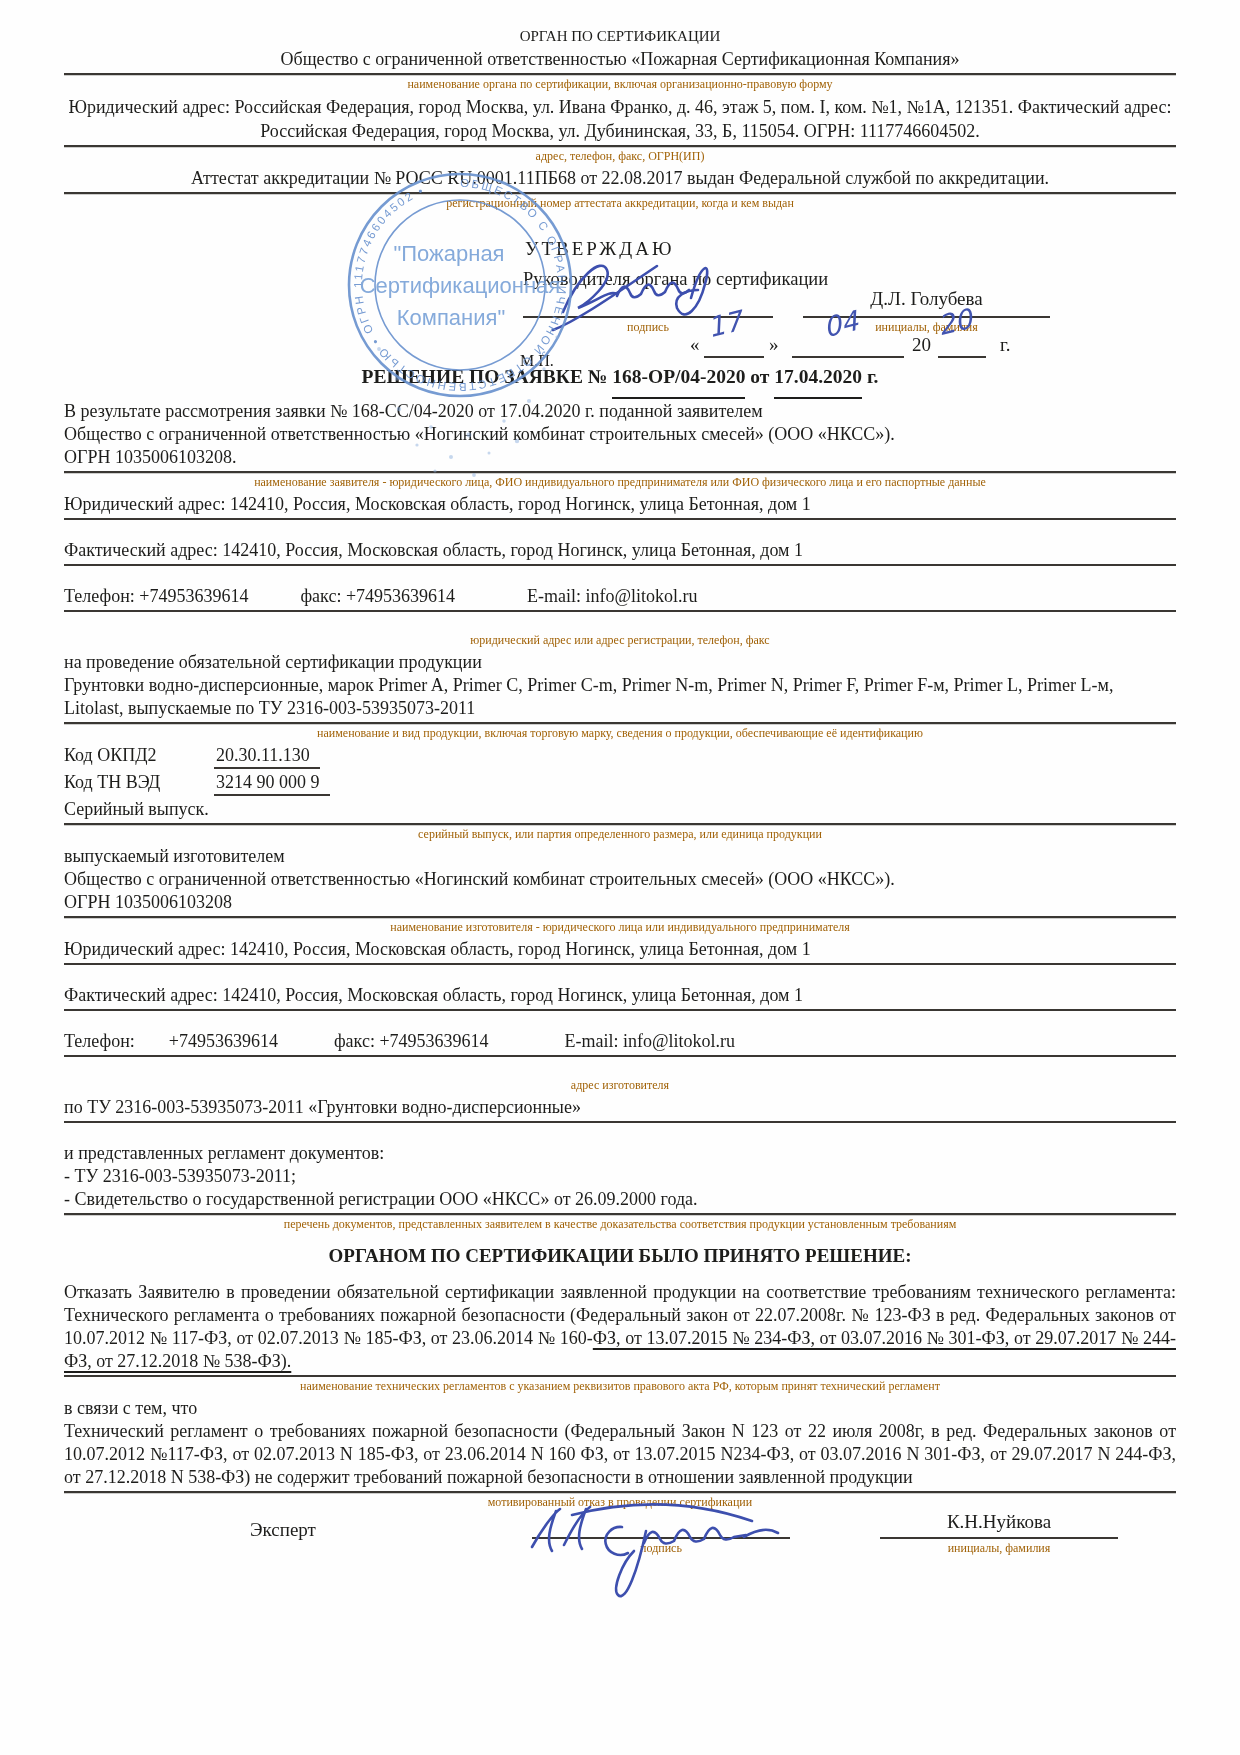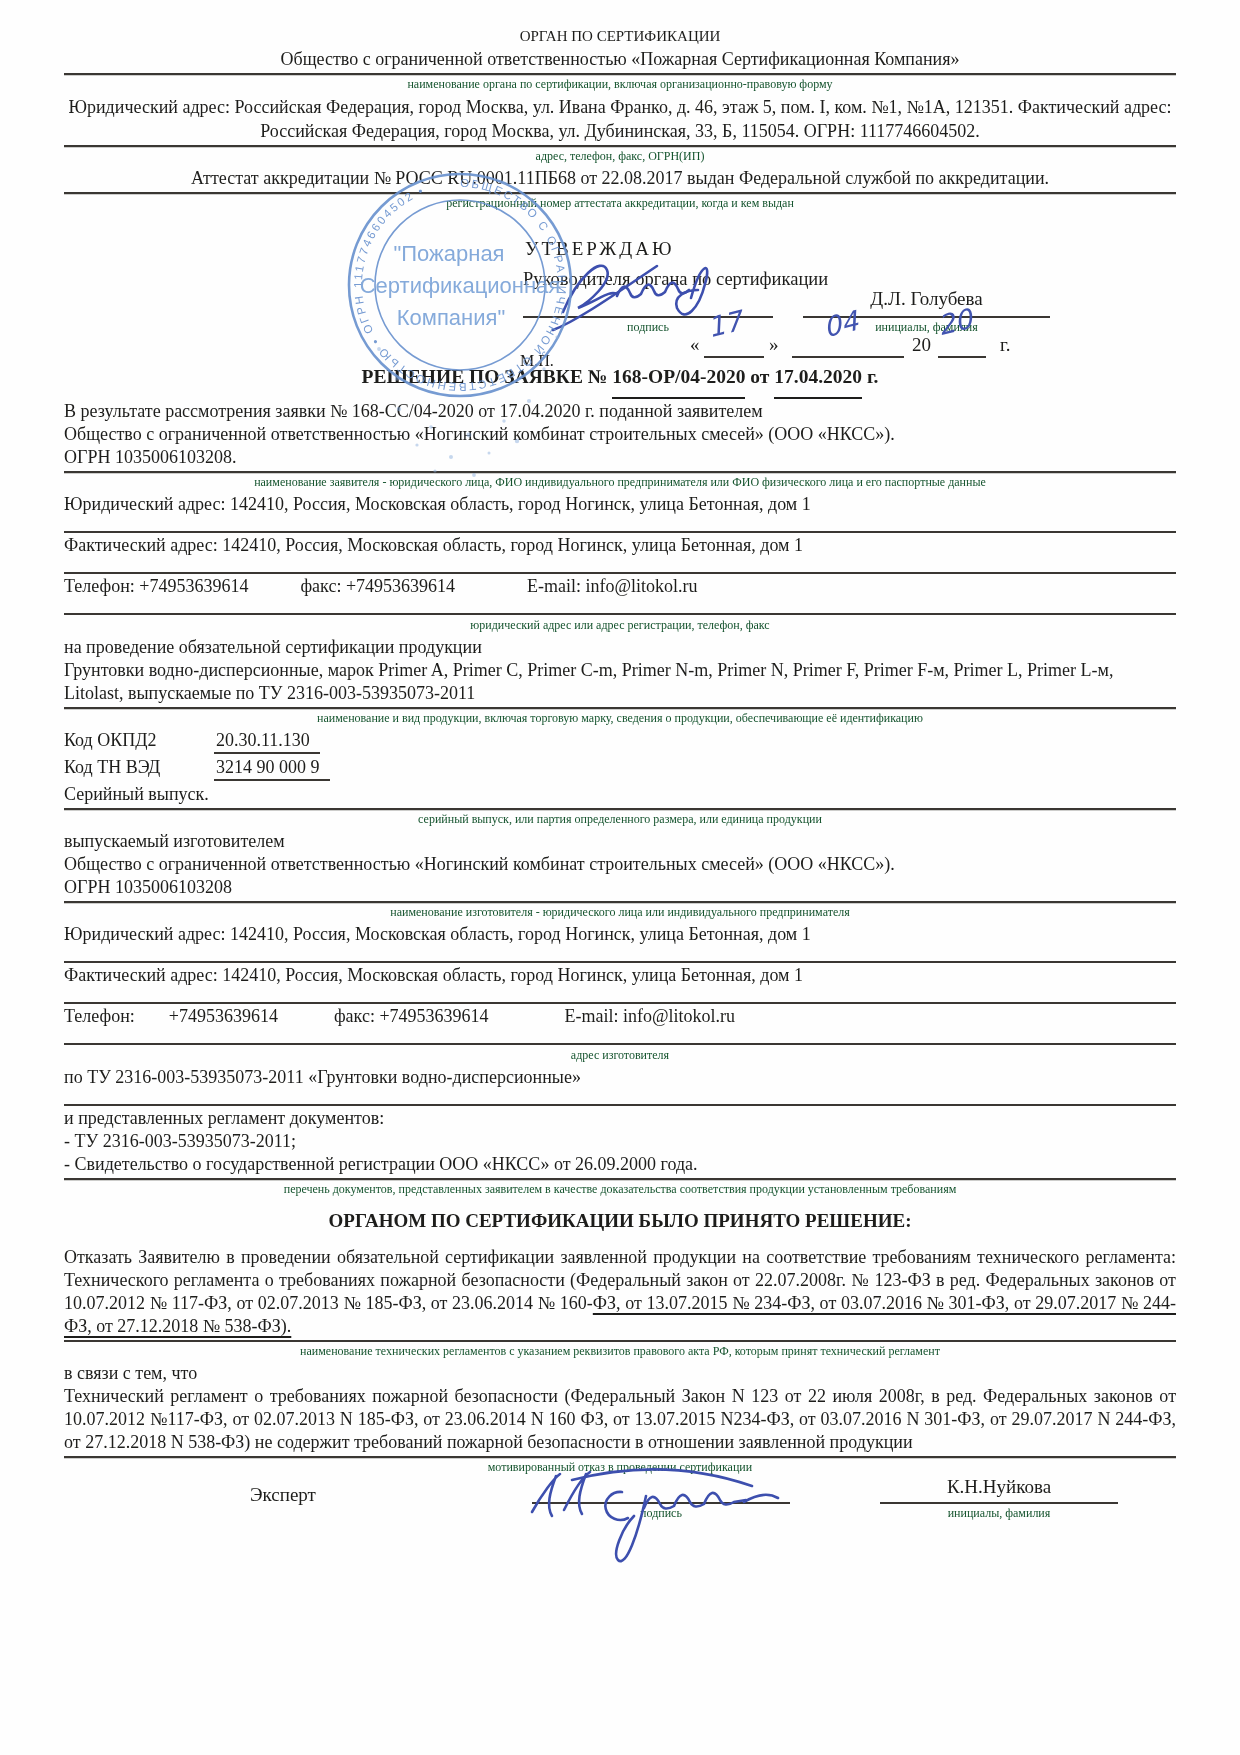--- a/index.html
+++ b/index.html
@@ -11,22 +11,22 @@
     font-family:"Liberation Serif","DejaVu Serif",serif;
     color:#1d1d1b;
     box-sizing:border-box;
     padding:24px 64px 0 64px;
     overflow:hidden;
   }
   .center { text-align:center; }
   .tline  { font-size:18px; line-height:23px; }
   .hdr    { font-size:15px; line-height:24px; }
   .rule   { border-top:2px solid #3a3733; box-shadow:0 1px 0 rgba(60,58,52,.25); height:0; margin-top:2px; }
-  .ruled  { border-bottom:2px solid #3a3733; padding-bottom:15px; margin-bottom:1px; }
-  .caption{ font-size:12px; line-height:14px; color:#14532d; text-align:center; padding:2px 0 4px 0; }
+  .ruled  { border-bottom:2px solid #3a3733; padding-bottom:2px; margin-bottom:19px; }
+  .caption{ font-size:12px; line-height:14px; color:#a16207; text-align:center; padding:2px 0 4px 0; }
   .bold   { font-weight:bold; }
   .justify{ text-align:justify; }
   .u      { border-bottom:2.5px solid #1d1d1b; padding-bottom:10px; }
   .udec   { text-decoration:underline; text-decoration-thickness:2px; text-underline-offset:4px; }
 
   
   .approval { position:relative; height:150px; }
   .approval .abs { position:absolute; }
   .appr-label { font-size:19px; letter-spacing:3px; }
   .sig-line  { border-bottom:2px solid #3a3733; }

